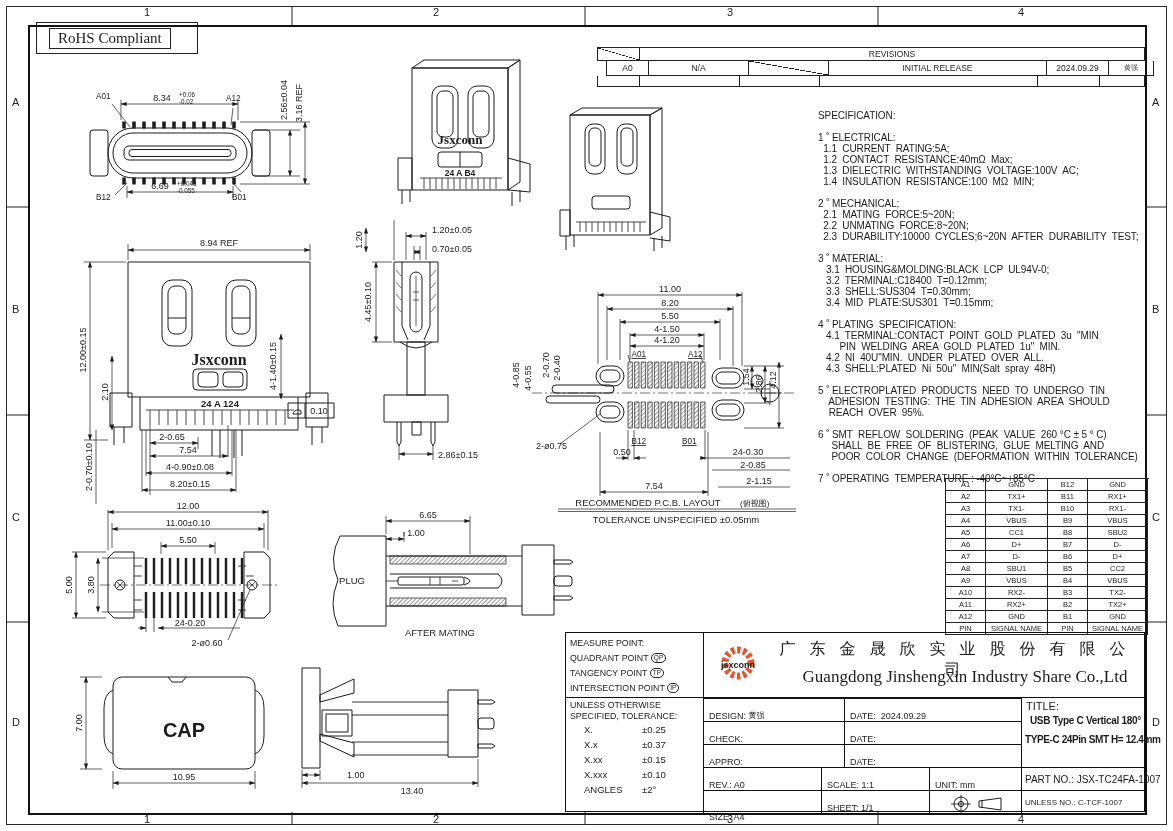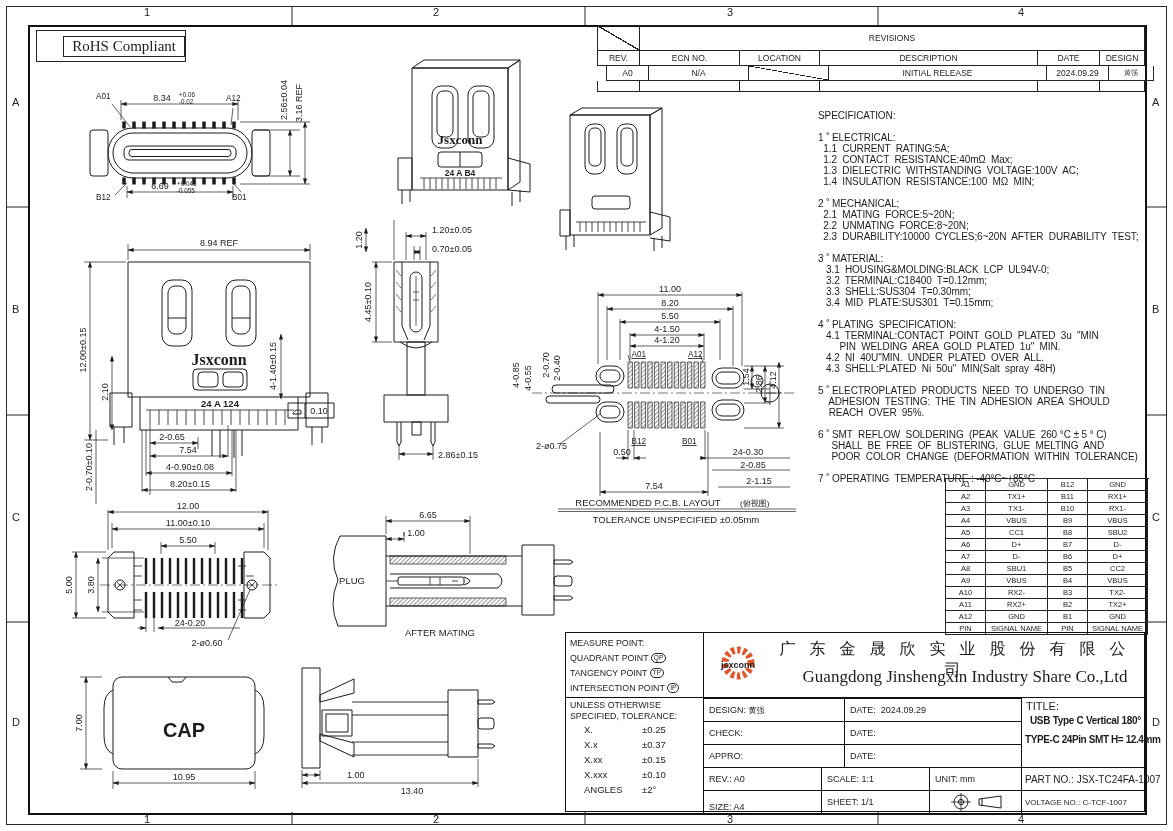--- a/index.html
+++ b/index.html
@@ -23,21 +23,21 @@
   
   #pin-table{left:945px;top:478px;width:204px;font-size:7.5px;}
   .pin-grid{display:grid;grid-template-columns:40px 62px 40px 61px;border-top:1px solid #222;}
   .pin-grid>div{border-left:1px solid #222;border-bottom:1px solid #222;height:11px;display:flex;align-items:center;justify-content:center;}
   .pin-grid>div:nth-child(4n){border-right:1px solid #222;}
   
   .tb{border:1px solid #111;}
   .pill{display:inline-block;border:1px solid #222;border-radius:7px;font-size:6.5px;padding:0 2px;line-height:8px;vertical-align:1px;}
   .tol-row{display:flex;font-size:9.5px;line-height:15px;}
   .tol-row .t1{width:58px;padding-left:14px;}
-  .fieldcell{border-left:1px solid #111;border-top:1px solid #111;font-size:9px;display:flex;align-items:center;padding-left:5px;box-sizing:border-box;}
+  .fieldcell{border-left:1px solid #111;border-top:1px solid #111;font-size:9px;display:flex;align-items:flex-end;padding-left:5px;box-sizing:border-box;}
   svg text{font-family:"Liberation Sans",sans-serif;fill:#1c1c1c;}
   .dt{font-size:9px;}
   .dts{font-size:6.3px;}
   .pl{font-size:8.2px;}
   .serifb{font-family:"Liberation Serif",serif;font-weight:bold;}
   line,path,rect,circle,ellipse,polyline,polygon{vector-effect:non-scaling-stroke;}
 </style>
 </head>
 <body>
 
@@ -56,36 +56,28 @@
   <div class="abs zone" style="left:1018px;top:813px;">4</div>
   <div class="abs zone" style="left:12px;top:96px;">A</div>
   <div class="abs zone" style="left:12px;top:303px;">B</div>
   <div class="abs zone" style="left:12px;top:511px;">C</div>
   <div class="abs zone" style="left:12px;top:716px;">D</div>
   <div class="abs zone" style="left:1152px;top:96px;">A</div>
   <div class="abs zone" style="left:1152px;top:303px;">B</div>
   <div class="abs zone" style="left:1152px;top:511px;">C</div>
   <div class="abs zone" style="left:1152px;top:716px;">D</div>
 
-  <div class="abs" style="left:36px;top:30px;width:148px;height:30px;border:1.5px solid #222;display:flex;align-items:center;justify-content:flex-end;">
+  <div class="abs" style="left:36px;top:22px;width:148px;height:30px;border:1.5px solid #222;display:flex;align-items:center;justify-content:flex-start;padding-left:12px;">
     <div style="border:1px solid #222;padding:1px 8px;font-family:'Liberation Serif',serif;font-size:15px;">RoHS Compliant</div>
   </div>
 
   <div class="abs rev-table">
-    <div class="rev-row" style="height:26px;">
+    <div class="rev-row" style="height:14px;margin-top:22px;">
       <div class="rev-cell rev-top diag"></div>
       <div class="rev-cell rev-top span5">REVISIONS</div>
-    </div>
-    <div class="rev-row" style="height:15px;">
-      <div class="rev-cell">REV.</div>
-      <div class="rev-cell">ECN  NO.</div>
-      <div class="rev-cell">LOCATION</div>
-      <div class="rev-cell">DESCRIPTION</div>
-      <div class="rev-cell">DATE</div>
-      <div class="rev-cell">DESIGN</div>
     </div>
     <div class="rev-row" style="height:15px;padding-left:9px;">
       <div class="rev-cell">A0</div>
       <div class="rev-cell">N/A</div>
       <div class="rev-cell diag"></div>
       <div class="rev-cell">INITIAL  RELEASE</div>
       <div class="rev-cell">2024.09.29</div>
       <div class="rev-cell" style="font-size:7px;">黄强</div>
     </div>
     <div class="rev-row" style="height:11px;">
@@ -624,18 +616,18 @@
     </div>
 
     <div class="abs" style="left:455px;top:65px;width:125px;height:115px;border-left:1px solid #111;box-sizing:border-box;">
       <div style="font-size:11px;padding:2px 0 0 4px;">TITLE:</div>
       <div style="font-size:10px;font-weight:bold;padding:3px 0 0 3px;letter-spacing:-0.3px;white-space:nowrap;text-align:center;">USB Type C Vertical 180°</div>
       <div style="font-size:10px;font-weight:bold;padding:8px 0 0 3px;letter-spacing:-0.4px;white-space:nowrap;">TYPE-C 24Pin SMT H= 12.4mm</div>
       <div style="position:absolute;left:0;top:69px;width:100%;height:23px;border-top:1px solid #111;font-size:10px;display:flex;align-items:center;padding-left:3px;box-sizing:border-box;white-space:nowrap;">
         <span>PART  NO.:</span>&nbsp;<span>JSX-TC24FA-1007</span>
       </div>
       <div style="position:absolute;left:0;top:92px;width:100%;height:23px;border-top:1px solid #111;font-size:8px;display:flex;align-items:center;padding-left:3px;box-sizing:border-box;white-space:nowrap;">
-        <span>VOLTAGE  NO.:</span>&nbsp;<span>C-TCF-1007</span>
+        <span>UNLESS  NO.:</span>&nbsp;<span>C-TCF-1007</span>
       </div>
     </div>
   </div>
 
 </div>
 
 </body></html>

